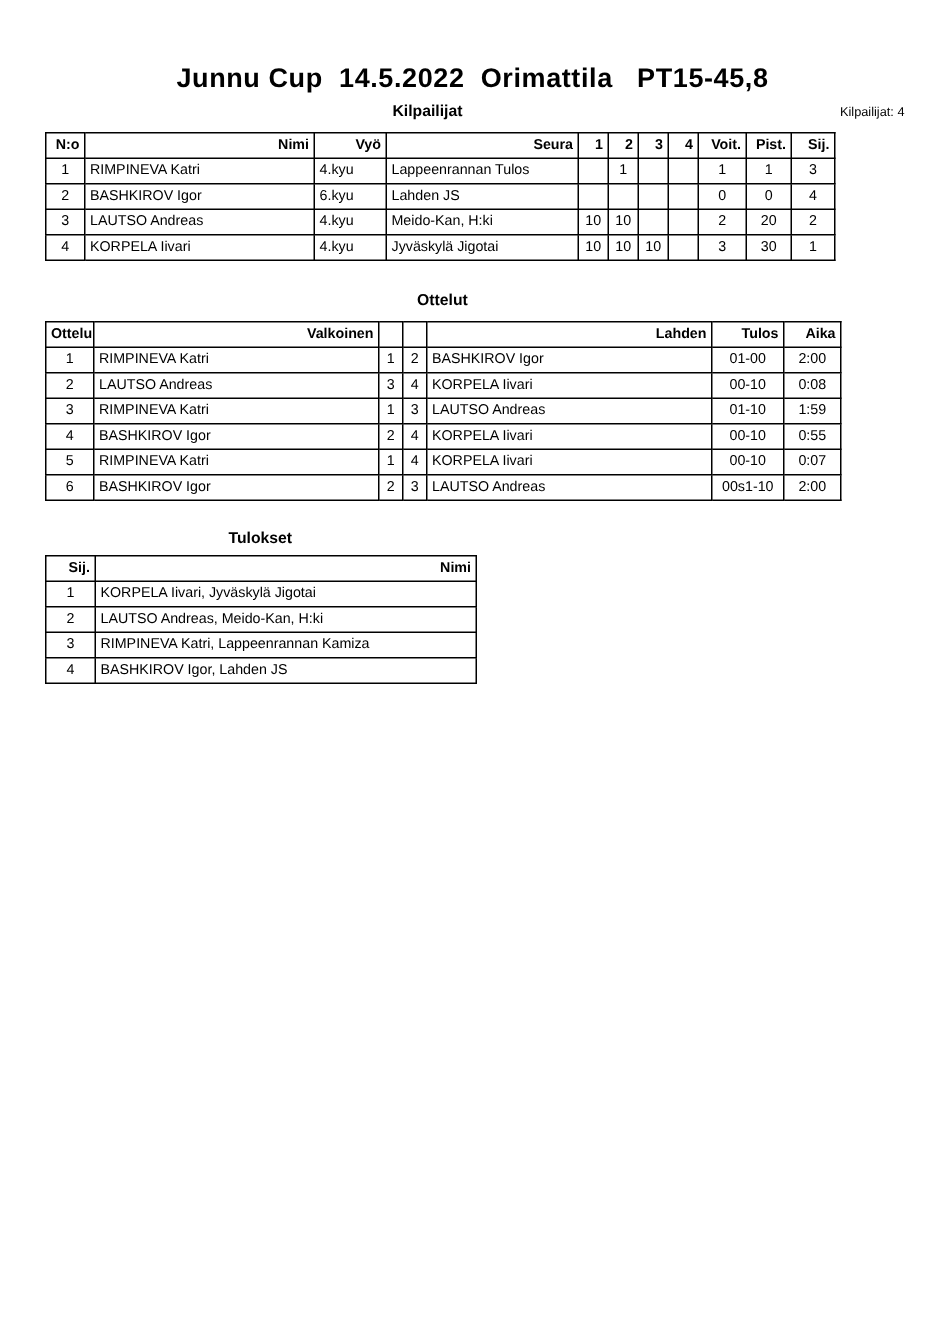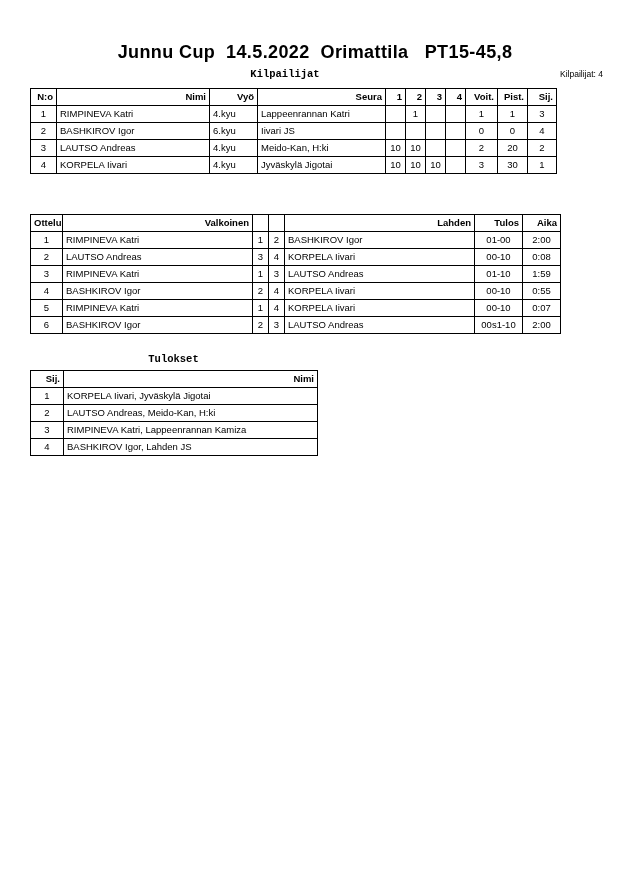--- a/index.html
+++ b/index.html
@@ -33,21 +33,20 @@
     font-weight: bold;
     letter-spacing: 0.4px;
   }
   .doc-title span { white-space: pre; }
 
   .section-title {
     position: absolute;
     font-size: 10.5px;
     font-weight: bold;
     text-align: center;
-    font-family: Liberation Mono, monospace;
   }
 
   .competitor-count {
     position: absolute;
     top: 69px;
     right: 27px;
     font-size: 8.5px;
   }
 
   table {
@@ -157,34 +156,34 @@
         <th>Voit.</th>
         <th>Pist.</th>
         <th>Sij.</th>
       </tr>
     </thead>
     <tbody>
       <tr>
         <td class="c">1</td>
         <td>RIMPINEVA Katri</td>
         <td>4.kyu</td>
-        <td>Lappeenrannan Katri</td>
+        <td>Lappeenrannan Tulos</td>
         <td class="c"></td>
         <td class="c">1</td>
         <td class="c"></td>
         <td class="c"></td>
         <td class="c">1</td>
         <td class="c">1</td>
         <td class="c">3</td>
       </tr>
       <tr>
         <td class="c">2</td>
         <td>BASHKIROV Igor</td>
         <td>6.kyu</td>
-        <td>Iivari JS</td>
+        <td>Lahden JS</td>
         <td class="c"></td>
         <td class="c"></td>
         <td class="c"></td>
         <td class="c"></td>
         <td class="c">0</td>
         <td class="c">0</td>
         <td class="c">4</td>
       </tr>
       <tr>
         <td class="c">3</td>
@@ -208,20 +207,21 @@
         <td class="c">10</td>
         <td class="c">10</td>
         <td class="c"></td>
         <td class="c">3</td>
         <td class="c">30</td>
         <td class="c">1</td>
       </tr>
     </tbody>
   </table>
 
+  <div class="section-title" id="title-matches">Ottelut</div>
 
   <table id="matches-table">
     <colgroup>
       <col class="col-mno">
         <col class="col-white">
         <col class="col-sw">
         <col class="col-ss">
       <col class="col-blue">
         <col class="col-res">
         <col class="col-time">

